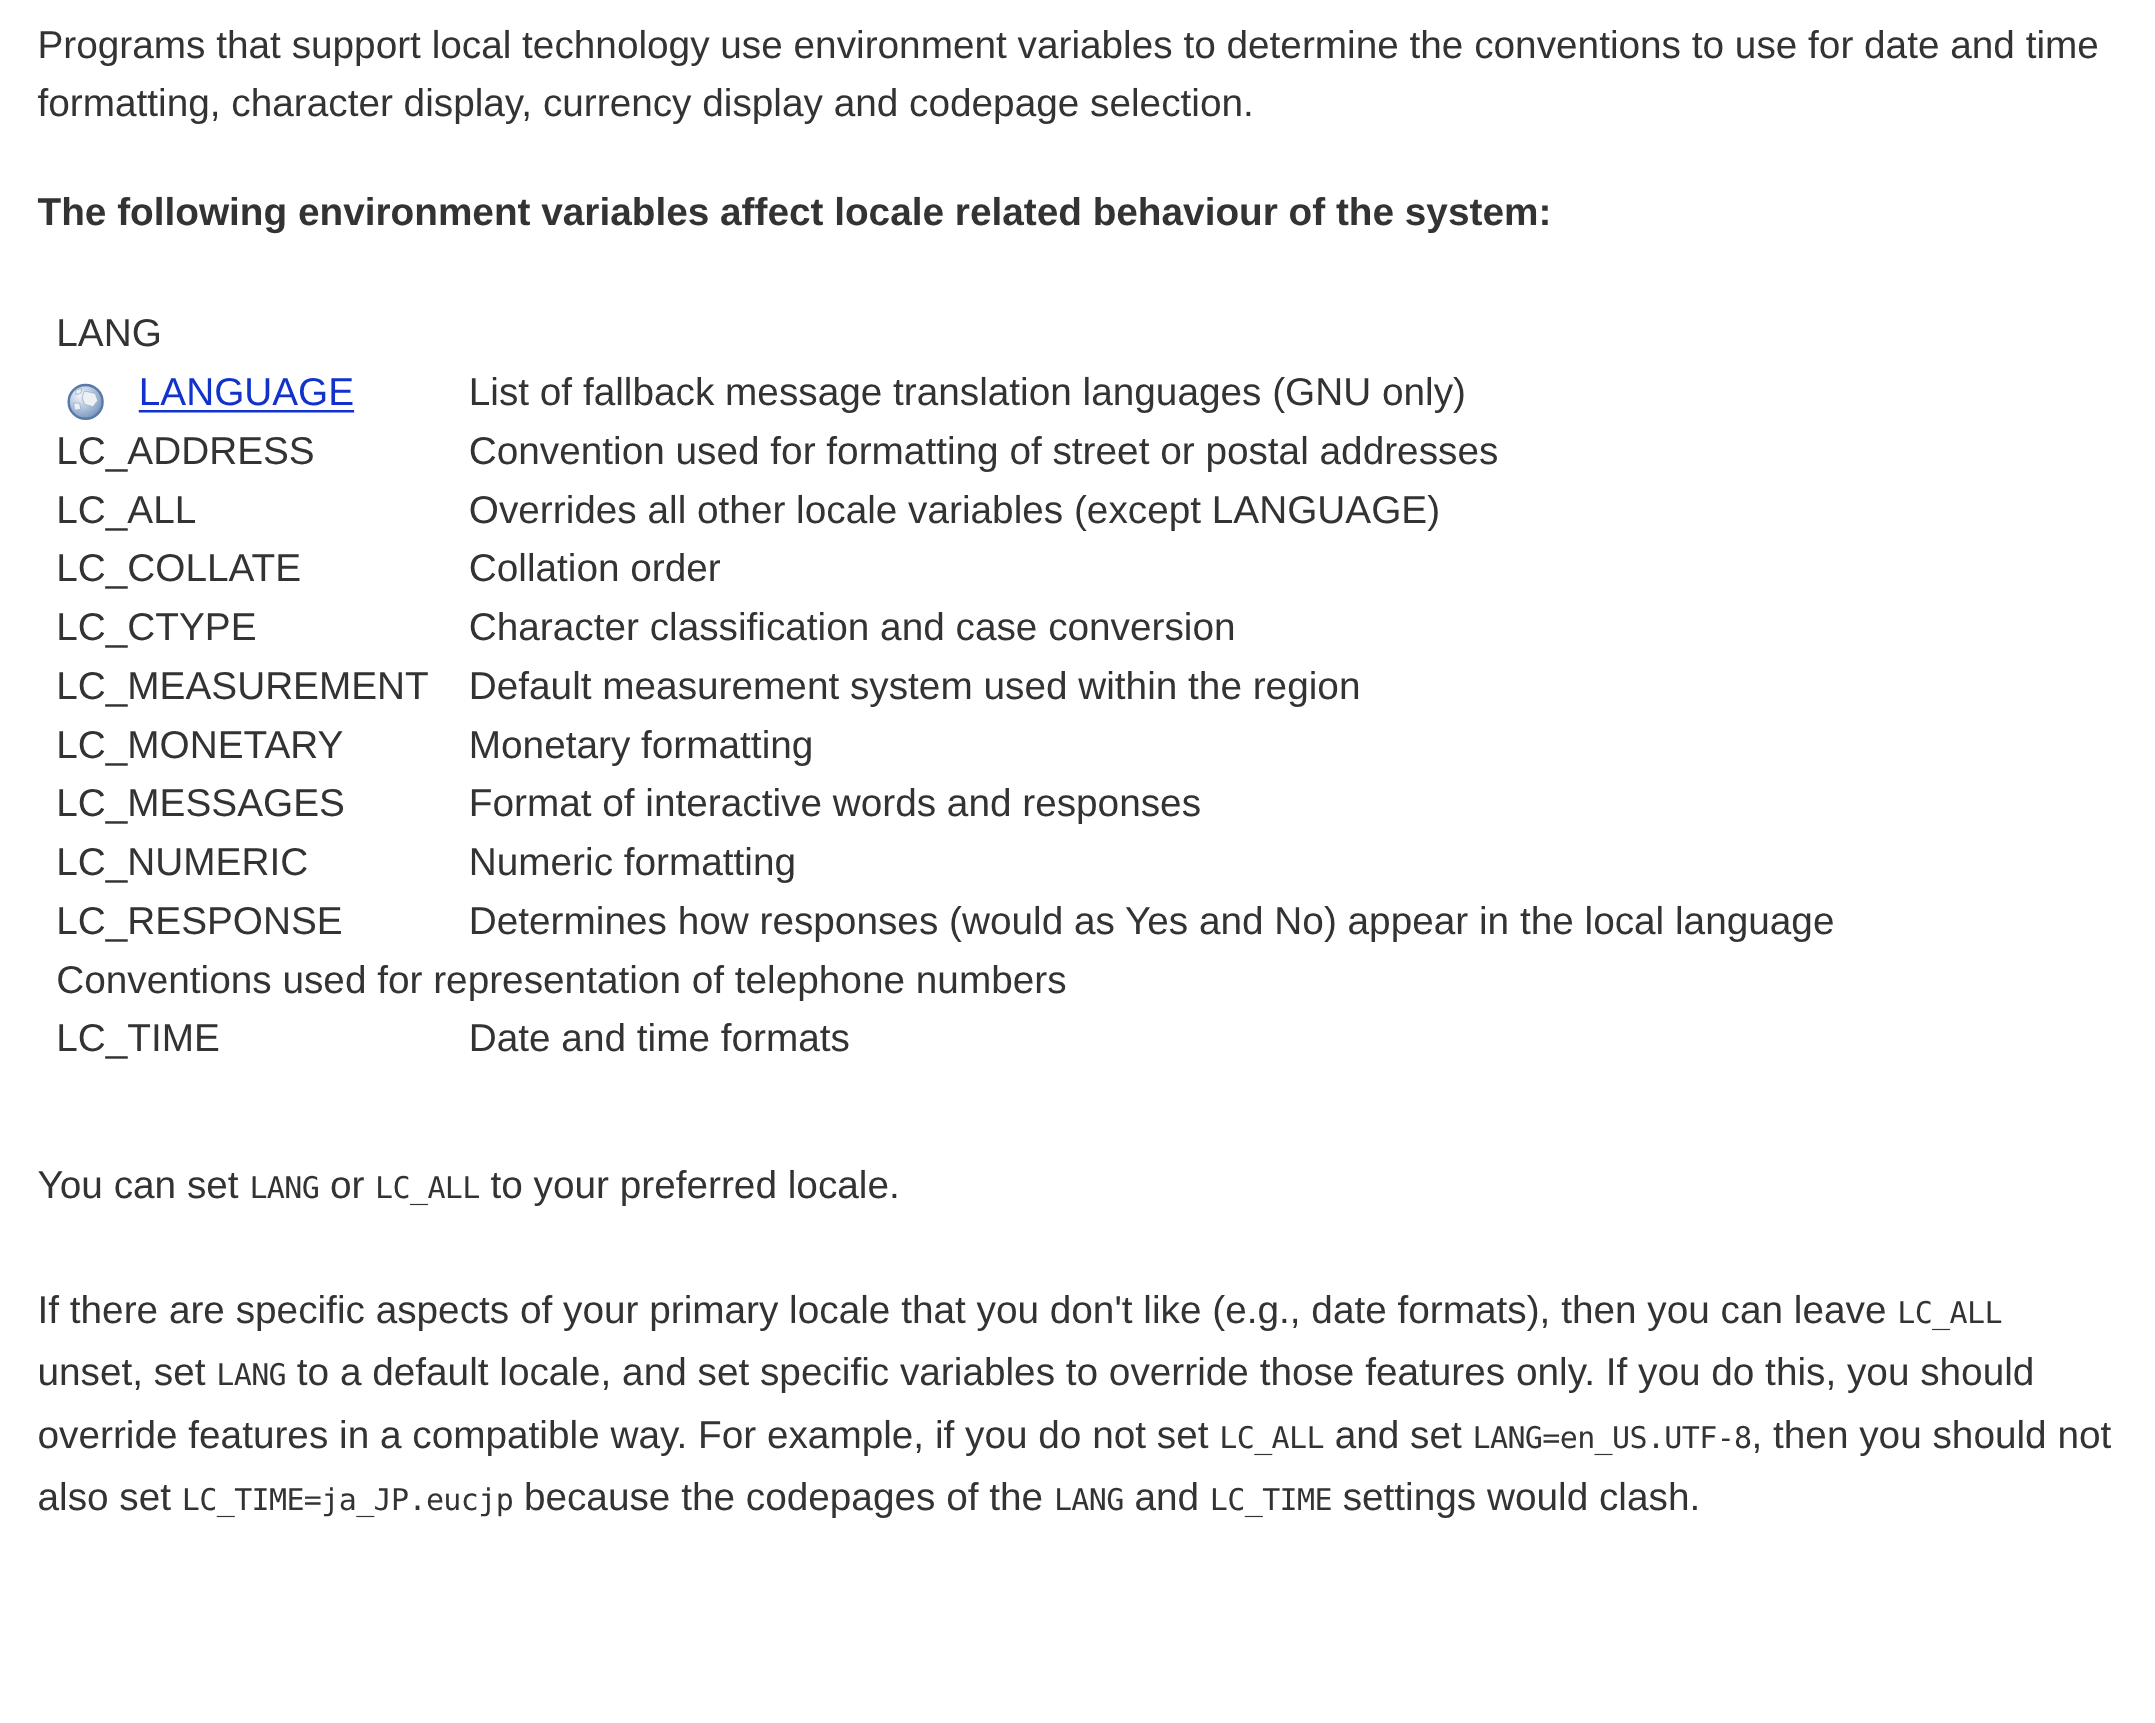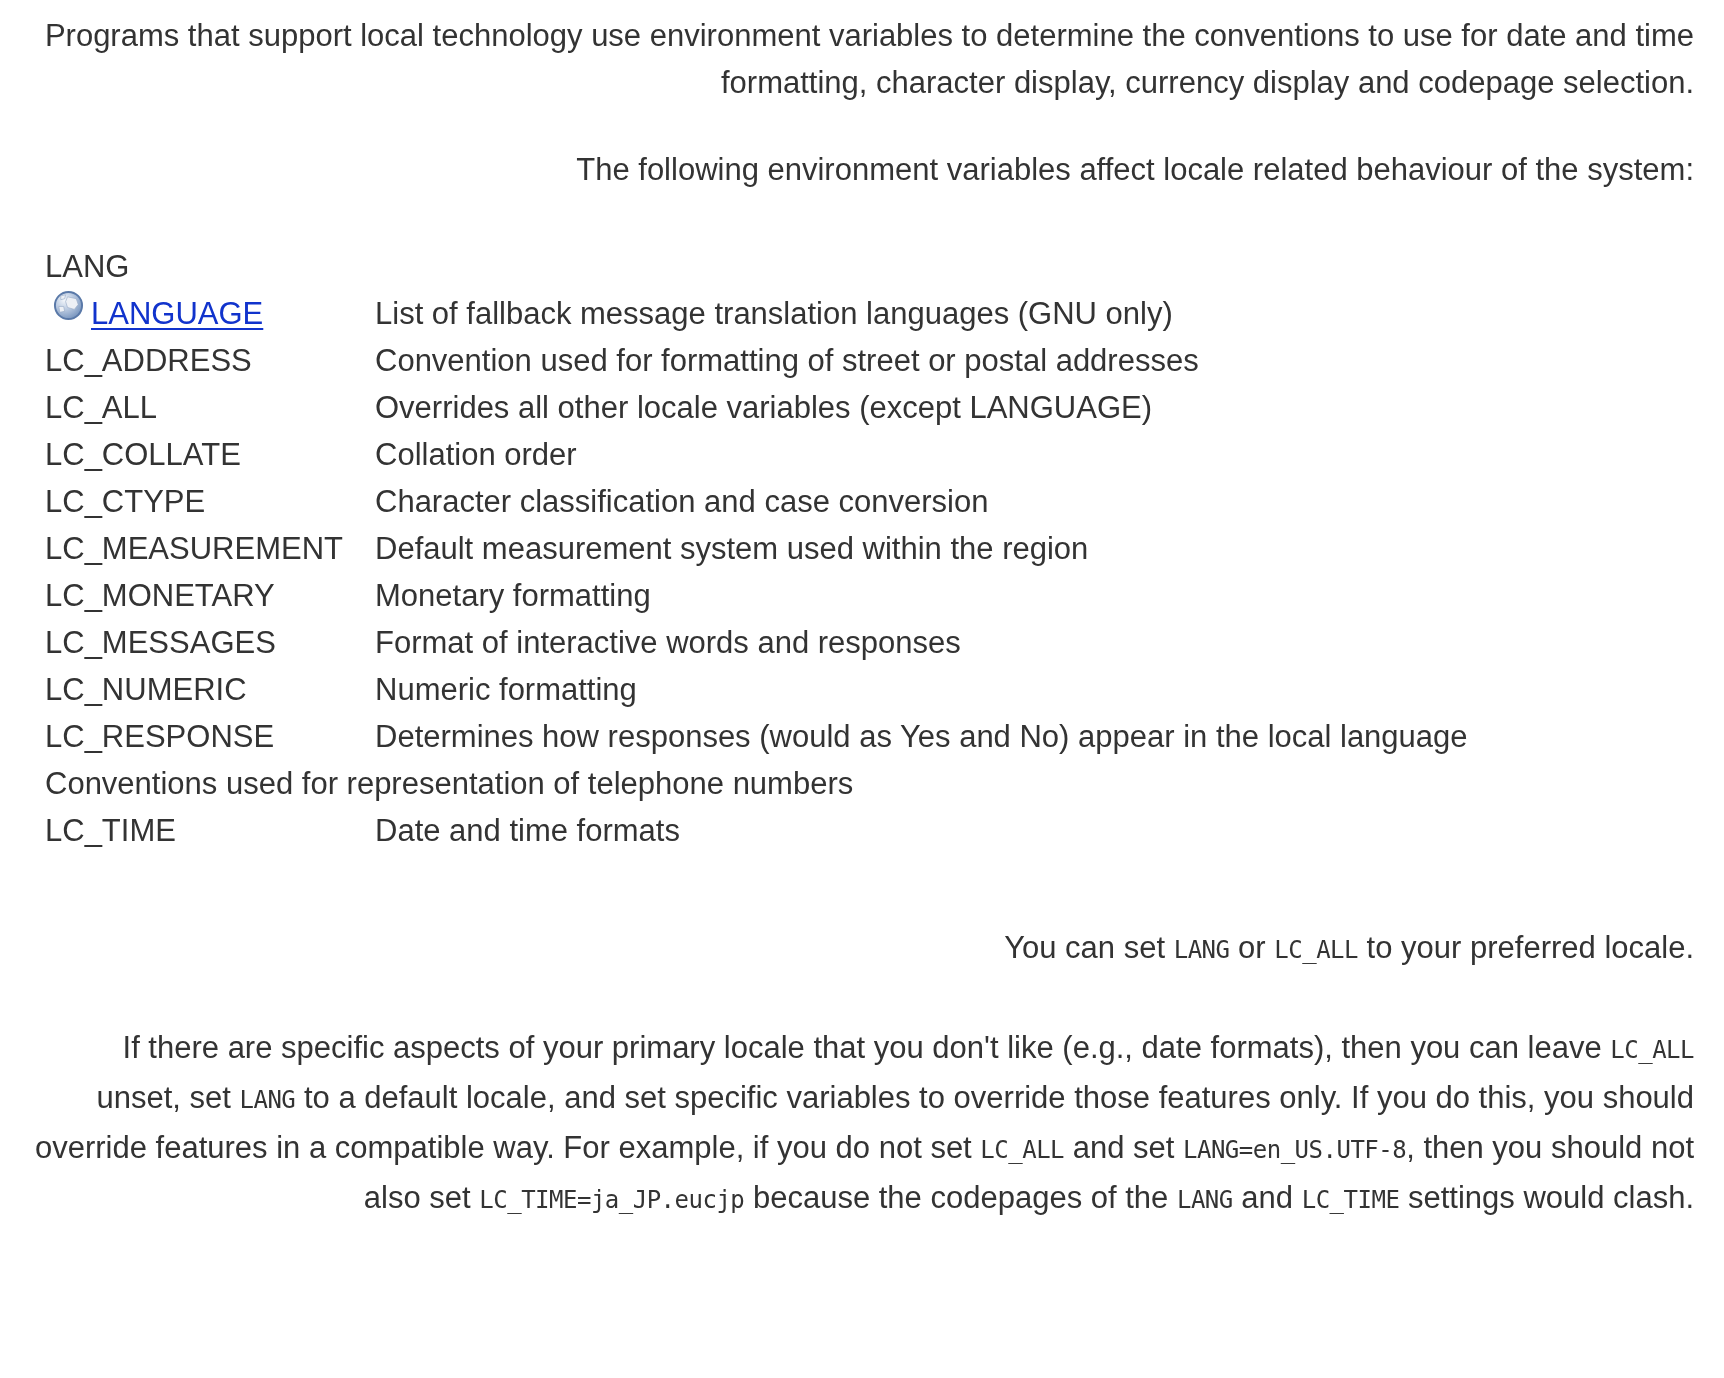--- a/index.html
+++ b/index.html
@@ -15,41 +15,41 @@
     font-family: "Liberation Sans", "DejaVu Sans", sans-serif;
     font-size: 31px;
     line-height: 47px;
   }
   .content {
     padding: 12px 30px 0 30px;
   }
   p {
     margin: 0;
     max-width: 1664px;
-    text-align: right;
   }
   .p-intro   { margin-bottom: 40px; }
-  .p-listintro { margin-bottom: 0; }
+  .p-listintro { margin-bottom: 0; font-weight: bold; }
   .env-table {
     margin: 50px 0 70px 15px;
   }
   .env-row {
     display: flex;
     align-items: flex-start;
   }
   .env-label {
     width: 330px;
     flex: 0 0 330px;
   }
   .env-label.linked {
     padding-left: 8px;
     width: 322px;
     flex: 0 0 322px;
     display: flex;
-    align-items: flex-start;
+    align-items: flex-end;
+    gap: 20px;
   }
   .env-desc {
     max-width: 1200px;
   }
   .globe {
     display: inline-block;
     width: 31px;
     height: 31px;
     margin-right: 7px;
     vertical-align: -5px;

